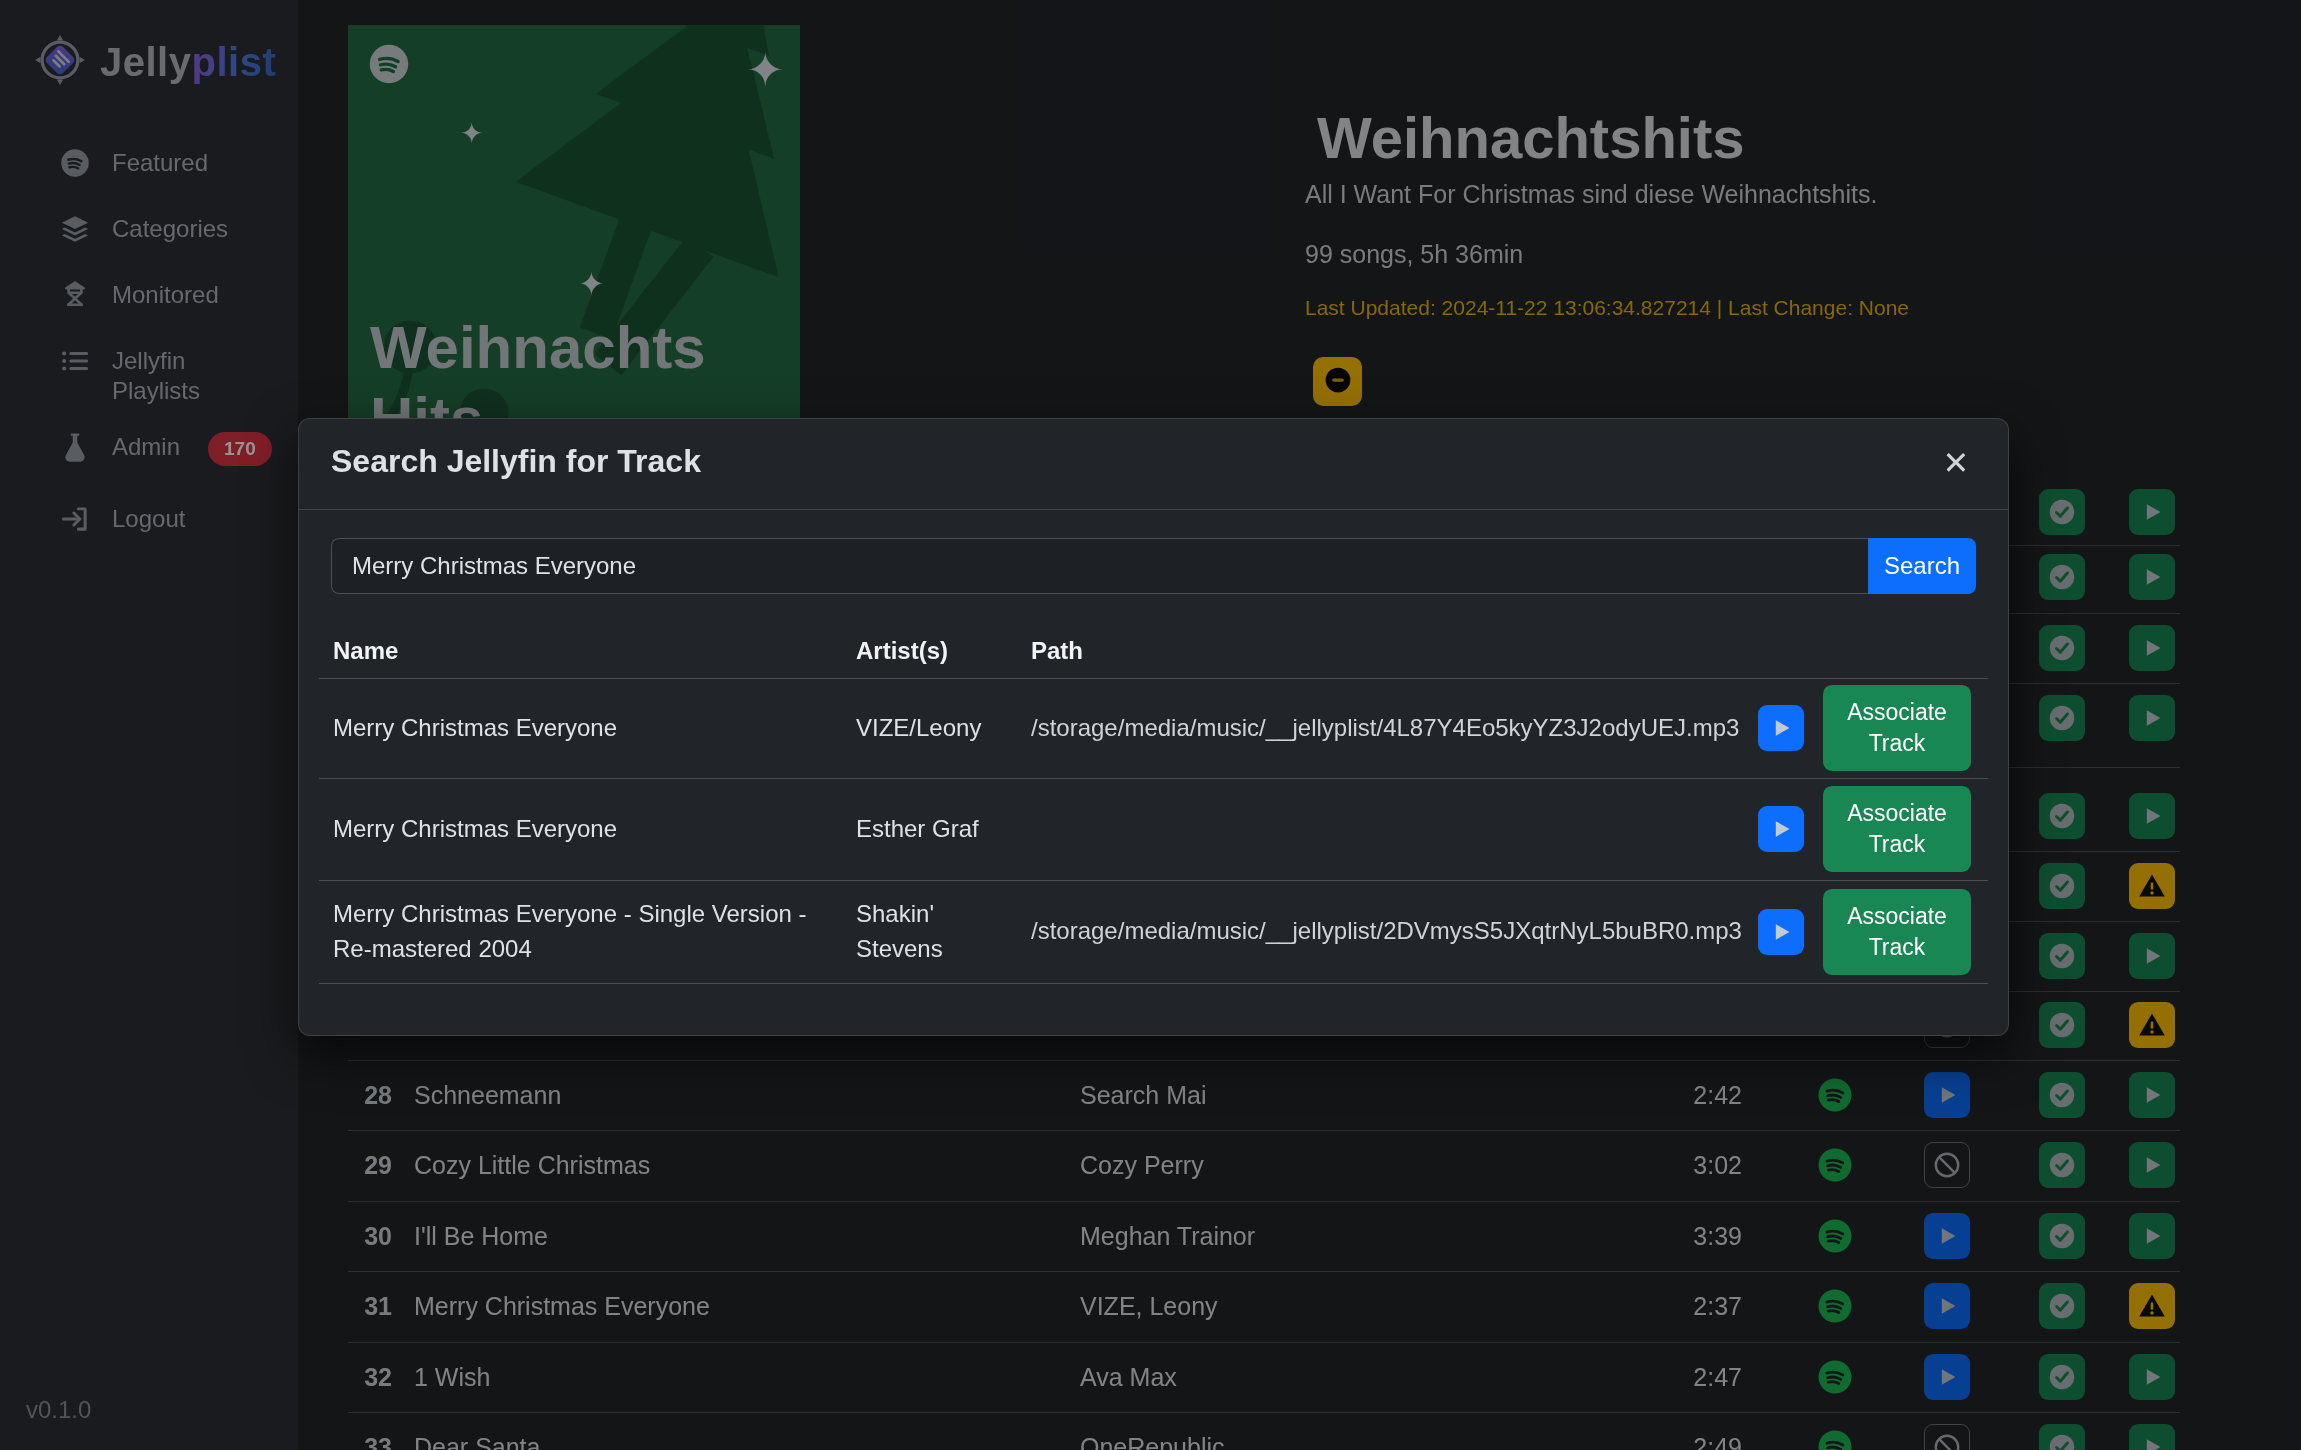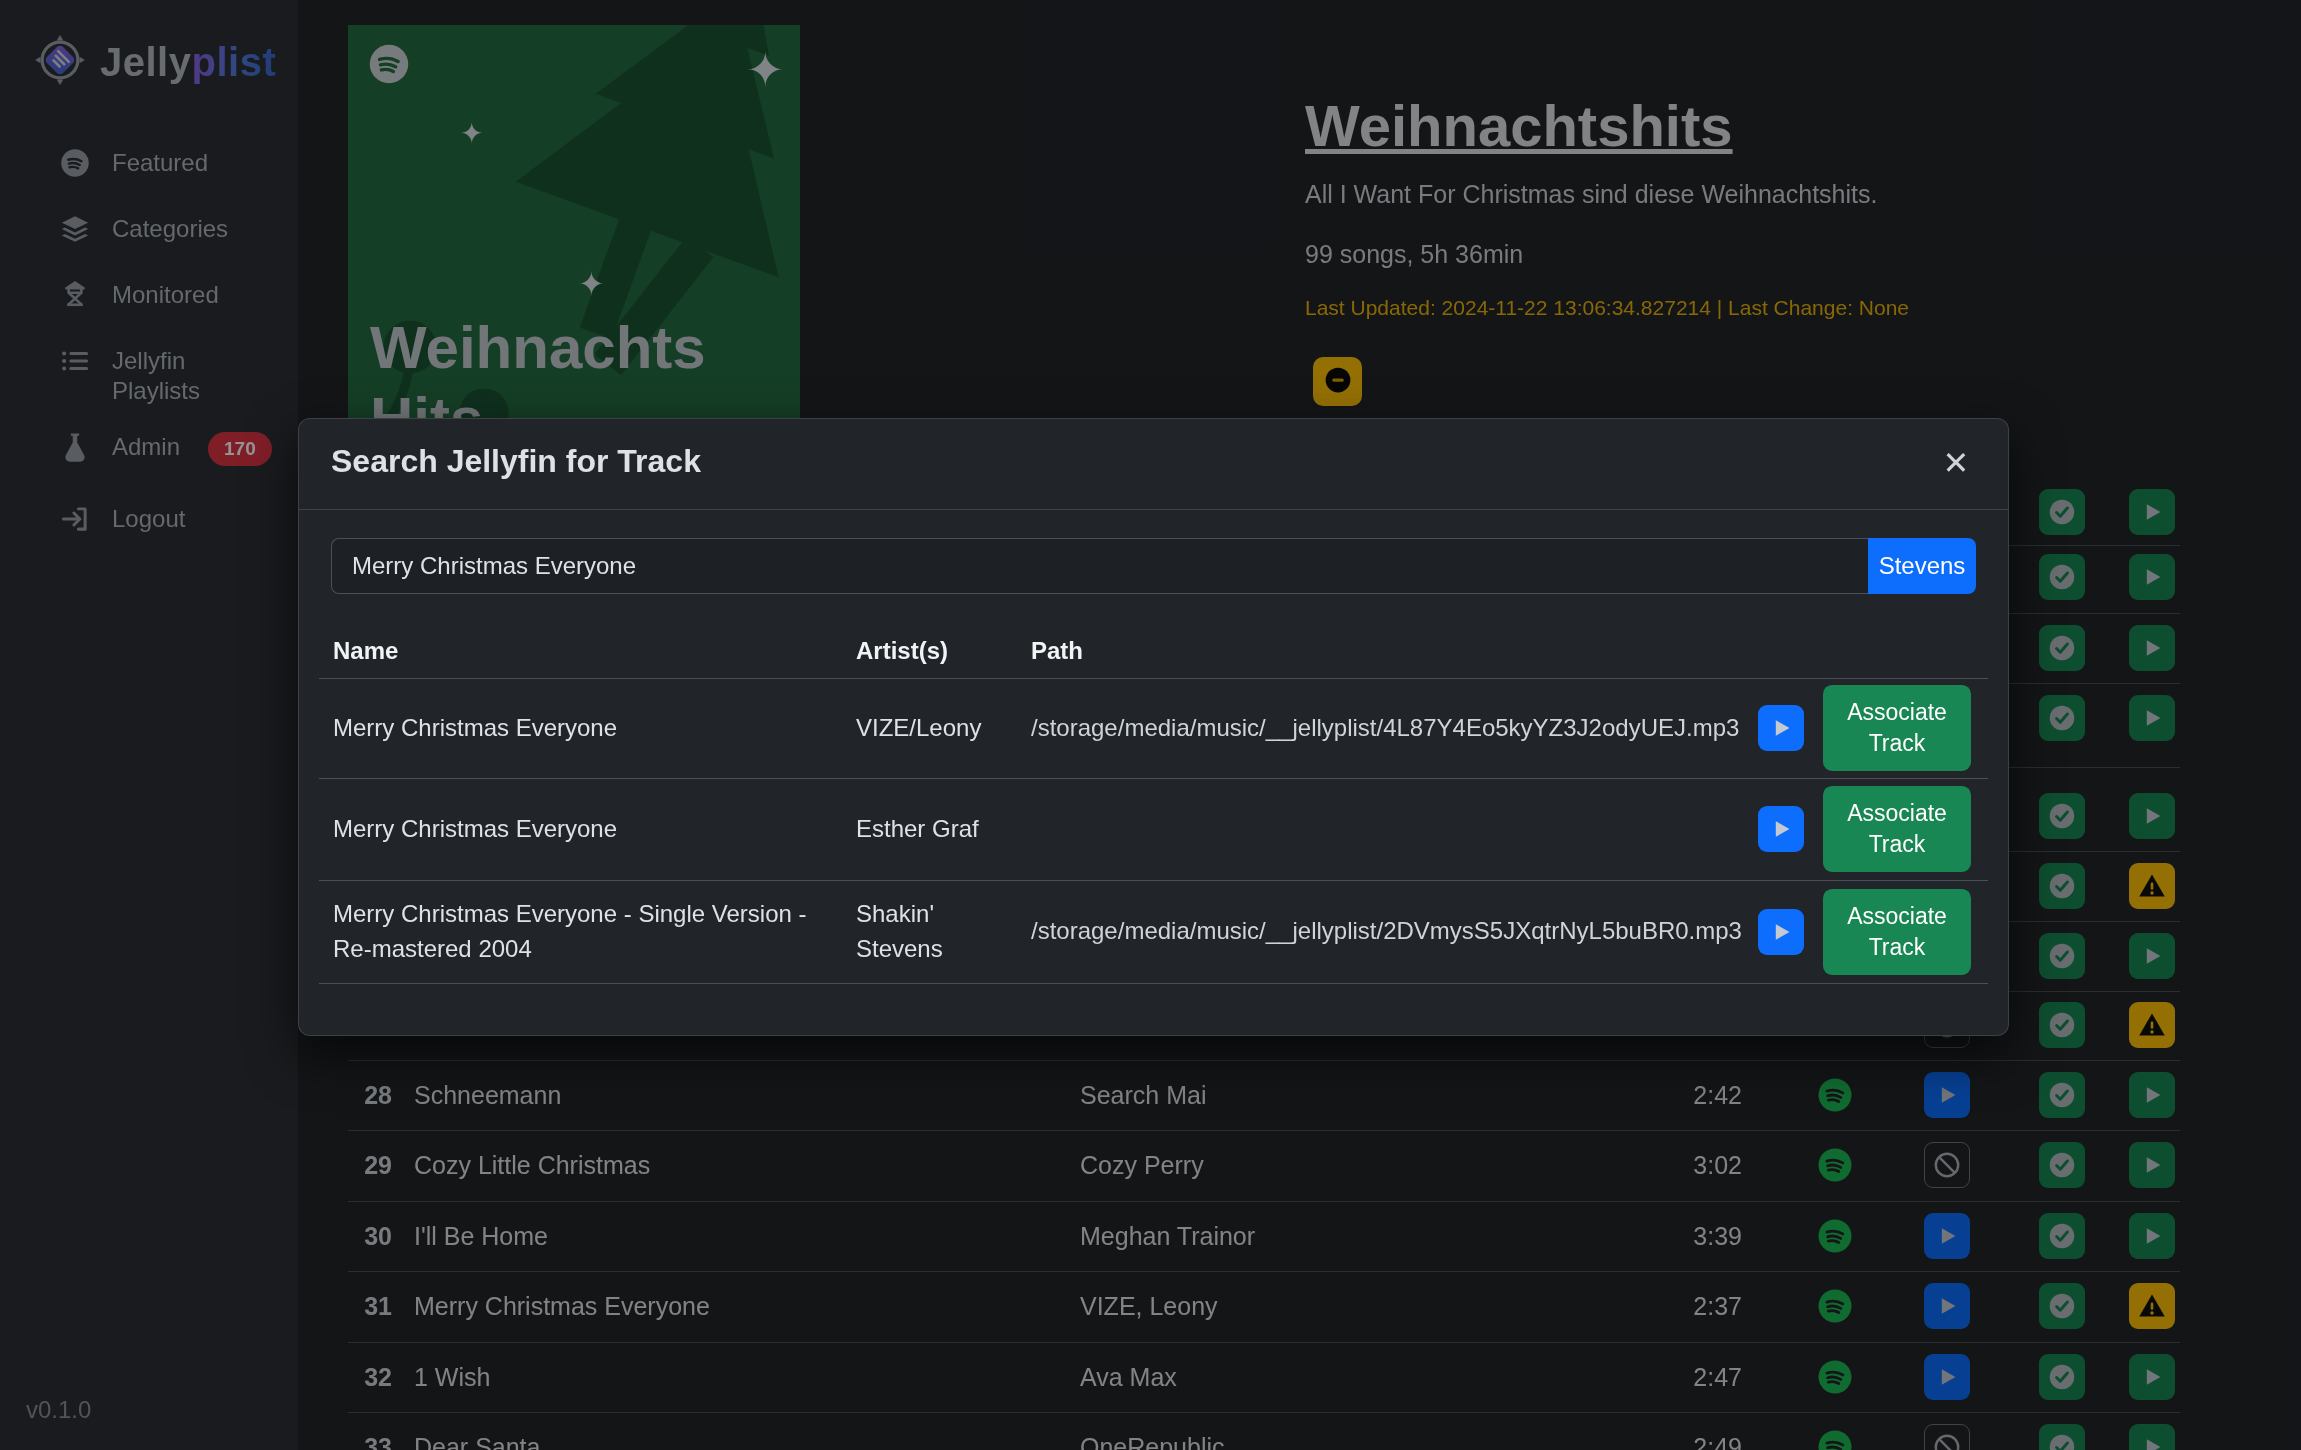--- a/index.html
+++ b/index.html
@@ -209,21 +209,21 @@
     </span>
     <span class="sparkle" style="left:398px;top:18px;font-size:46px;">✦</span>
     <span class="sparkle" style="left:112px;top:92px;font-size:28px;">✦</span>
     <span class="sparkle" style="left:230px;top:240px;font-size:32px;">✦</span>
     <div class="cover-title">
       <div>Weihnachts</div>
         <div>Hits</div>
     </div>
   </div>
 
-  <h1 class="ph-title" style="margin:0;text-decoration:underline;">Weihnachtshits</h1>
+  <h1 class="ph-title" style="margin:12px;">Weihnachtshits</h1>
   <div class="ph-desc">All I Want For Christmas sind diese Weihnachtshits.</div>
   <div class="ph-stats">99 songs, 5h 36min</div>
   <div class="ph-upd">Last Updated: 2024-11-22 13:06:34.827214 | Last Change: None</div>
   <button class="warn-btn">
     <span>
       <svg width="30" height="30" viewBox="0 0 16 16">
           <circle cx="8" cy="8" r="6.6" fill="#0c0c0c"></circle>
           <rect x="4.9" y="7.2" width="6.2" height="1.7" rx=".85" fill="#d9a406"></rect>
         </svg>
     </span>
@@ -628,21 +628,21 @@
 
 <div class="backdrop"></div>
 
 <div class="modal">
   <div class="m-header">
     <div class="m-title">Search Jellyfin for Track</div>
     <button class="m-close">✕</button>
   </div>
   <div class="m-search">
     <input class="m-input" value="Merry Christmas Everyone" style="">
-    <button class="m-search-btn">Stevens</button>
+    <button class="m-search-btn">Search</button>
   </div>
   <div class="m-thead-label" style="left:34px;">Name</div>
   <div class="m-thead-label" style="left:557px;">Artist(s)</div>
   <div class="m-thead-label" style="left:732px;">Path</div>
   <div class="m-line" style="top:259px;"></div>
   <div id="m-results">
       <div class="m-row" style="top: 259px; height: 100px;">
         <div class="m-cell m-name">Merry Christmas Everyone</div>
         <div class="m-cell m-artist">VIZE/Leony</div>
         <div class="m-cell m-path">/storage/media/music/__jellyplist/4L87Y4Eo5kyYZ3J2odyUEJ.mp3</div>

